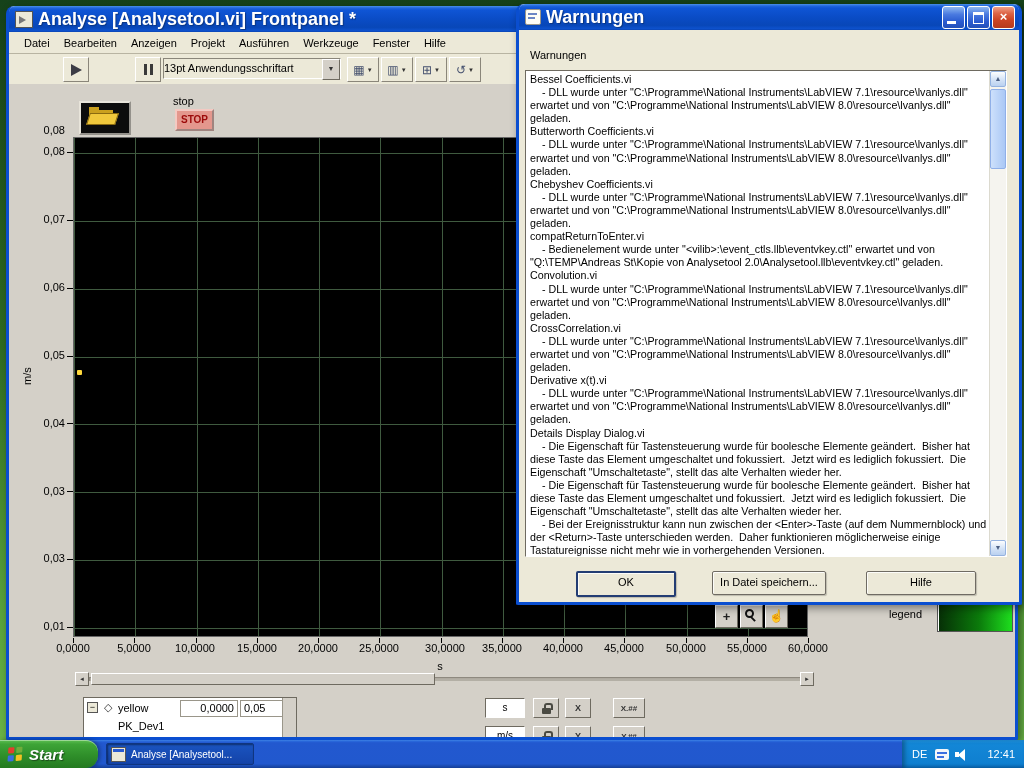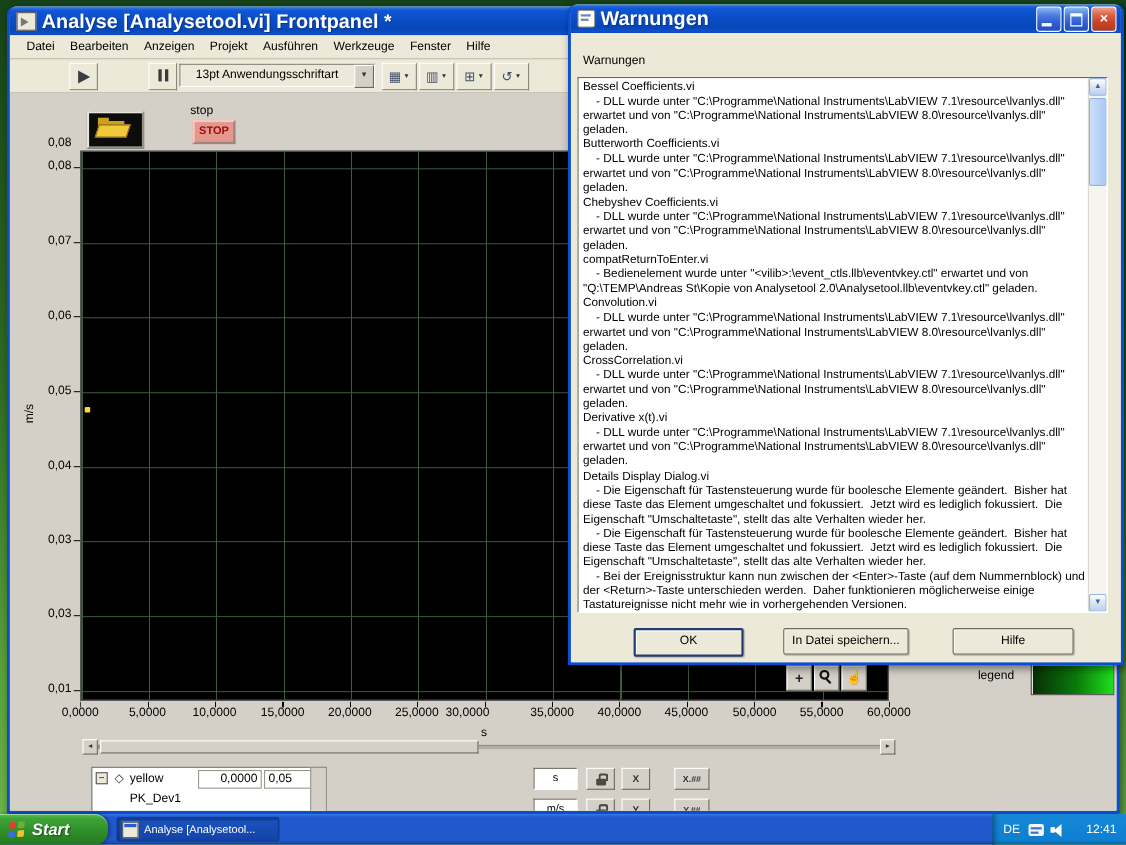--- a/index.html
+++ b/index.html
@@ -14,27 +14,27 @@
     background:linear-gradient(180deg,#4a90e8 0%,#1f65dd 8%,#0f55d5 16%,#0a4cc6 50%,#0847b8 82%,#0d51cc 94%,#0a45b5 100%);
     display:flex;align-items:center;padding:0 4px 0 6px;}
   .xp-title{color:#fff;font-weight:bold;font-size:18px;text-shadow:1px 1px 1px #0a3580;margin-left:5px;white-space:nowrap;overflow:hidden;}
   .cap-btn{width:21px;height:21px;margin-left:2px;border:1px solid #fff;border-radius:3px;position:relative;flex:0 0 auto;
     background:linear-gradient(180deg,#8db8f0 0%,#4a7ae0 35%,#2a5bd0 70%,#2450b8 100%);}
   .cap-btn.close{background:linear-gradient(180deg,#f0a088 0%,#dd6547 30%,#cc4526 60%,#b53a1d 100%);
     color:#fff;font-weight:bold;font-size:13px;line-height:19px;text-align:center;}
   .glyph-min{position:absolute;left:4px;bottom:4px;width:9px;height:3px;background:#fff;}
   .glyph-max{position:absolute;left:5px;top:5px;width:9px;height:8px;border:1px solid #fff;border-top:3px solid #fff;}
   
-  .lv-menubar{position:absolute;left:0;top:26px;width:100%;height:22px;background:#ece9d8;border-bottom:1px solid #b8b4a2;display:flex;align-items:flex-start;padding-left:8px;box-sizing:border-box;}
+  .lv-menubar{position:absolute;left:0;top:26px;width:100%;height:22px;background:#ece9d8;border-bottom:1px solid #b8b4a2;display:flex;align-items:center;padding-left:8px;box-sizing:border-box;}
   .menu-item{font-size:11px;color:#000;padding:0 7px;line-height:20px;}
   .lv-toolbar{position:absolute;left:0;top:48px;width:100%;height:30px;background:#ece9d8;border-bottom:1px solid #96927f;}
   .tb-btn{position:absolute;top:3px;width:24px;height:23px;background:#ece9d8;border:1px solid;border-color:#fff #8a867a #8a867a #fff;display:flex;align-items:center;justify-content:center;}
   .run-arrow{width:0;height:0;border-left:11px solid #3c3c46;border-top:6px solid transparent;border-bottom:6px solid transparent;}
   .pause-bars i{display:inline-block;width:3px;height:11px;background:#3a3a3a;margin:0 1.5px;}
-  .font-combo{position:absolute;left:154px;top:4px;width:178px;height:21px;background:#ece9d8;border:1px solid;border-color:#8a867a #fff #fff #8a867a;font-size:11px;line-height:19px;padding-left:14px;box-sizing:border-box;}
+  .font-combo{position:absolute;left:154px;top:4px;width:178px;height:21px;background:#ece9d8;border:1px solid;border-color:#8a867a #fff #fff #8a867a;font-size:11px;line-height:19px;padding-left:0;box-sizing:border-box;}
   .combo-arrow{position:absolute;right:0;top:0;width:16px;height:19px;background:#d4d0c8;border:1px solid;border-color:#fff #6e6a60 #6e6a60 #fff;font-size:7px;text-align:center;line-height:18px;color:#333;}
   .dd-btn{position:absolute;top:3px;width:30px;height:23px;background:#ece9d8;border:1px solid;border-color:#fff #8a867a #8a867a #fff;font-size:12px;color:#44506e;display:flex;align-items:center;justify-content:center;gap:2px;}
   .dd-caret{font-size:6px;color:#333;}
   .lv-panel{position:absolute;left:0;top:78px;right:0;bottom:0;background:#d4d0c8;overflow:hidden;}
   .btn3d{background:#d4d0c8;border:1px solid;border-color:#fff #6e6a60 #6e6a60 #fff;box-sizing:border-box;}
   .ytick{position:absolute;left:10px;width:46px;text-align:right;font-size:11px;color:#000;}
   .xtick{position:absolute;top:558px;width:48px;text-align:center;font-size:11px;color:#000;}
   .cell{position:absolute;background:#fff;border:1px solid #9a968a;font-size:11px;text-align:right;box-sizing:border-box;padding:1px 3px 0 0;}
   .dlg-btn{position:absolute;top:567px;height:22px;background:#ece9d8;border:1px solid #6f6b63;border-radius:2px;font-size:11px;text-align:center;line-height:20px;box-shadow:inset 1px 1px 0 rgba(255,255,255,.85),1px 1px 1px rgba(0,0,0,.2);}
   .sb-btn{position:absolute;left:0;width:16px;height:16px;background:linear-gradient(180deg,#fdfefe,#d7e5f7 50%,#bad1f0);border:1px solid #95b3e0;border-radius:2px;box-sizing:border-box;font-size:7px;color:#4d6185;text-align:center;line-height:13px;}
@@ -122,21 +122,21 @@
       <div style="position:absolute;left:3px;top:232px;width:5px;height:5px;background:#ffd83c;border-radius:1px;"></div>
     </div>
 
     <div style="position:absolute;left:64px;top:554px;width:736px;height:5px;background:repeating-linear-gradient(to right,#000 0 1px,transparent 1px 61.25px);"></div>
     <span class="xtick" style="left:40px">0,0000</span>
     <span class="xtick" style="left:101px">5,0000</span>
     <span class="xtick" style="left:162px">10,0000</span>
     <span class="xtick" style="left:224px">15,0000</span>
     <span class="xtick" style="left:285px">20,0000</span>
     <span class="xtick" style="left:346px">25,0000</span>
-    <span class="xtick" style="left:392px">30,0000</span>
+    <span class="xtick" style="left:412px">30,0000</span>
     <span class="xtick" style="left:469px">35,0000</span>
     <span class="xtick" style="left:530px">40,0000</span>
     <span class="xtick" style="left:591px">45,0000</span>
     <span class="xtick" style="left:653px">50,0000</span>
     <span class="xtick" style="left:714px">55,0000</span>
     <span class="xtick" style="left:775px">60,0000</span>
     <div style="position:absolute;left:407px;top:576px;width:48px;text-align:center;font-size:11px;">s</div>
 
     <div class="btn3d" style="position:absolute;left:706px;top:521px;width:23px;height:23px;text-align:center;font-weight:bold;font-size:13px;line-height:21px;color:#222;"><span>+</span></div>
     <div class="btn3d" style="position:absolute;left:731px;top:521px;width:23px;height:23px;">

